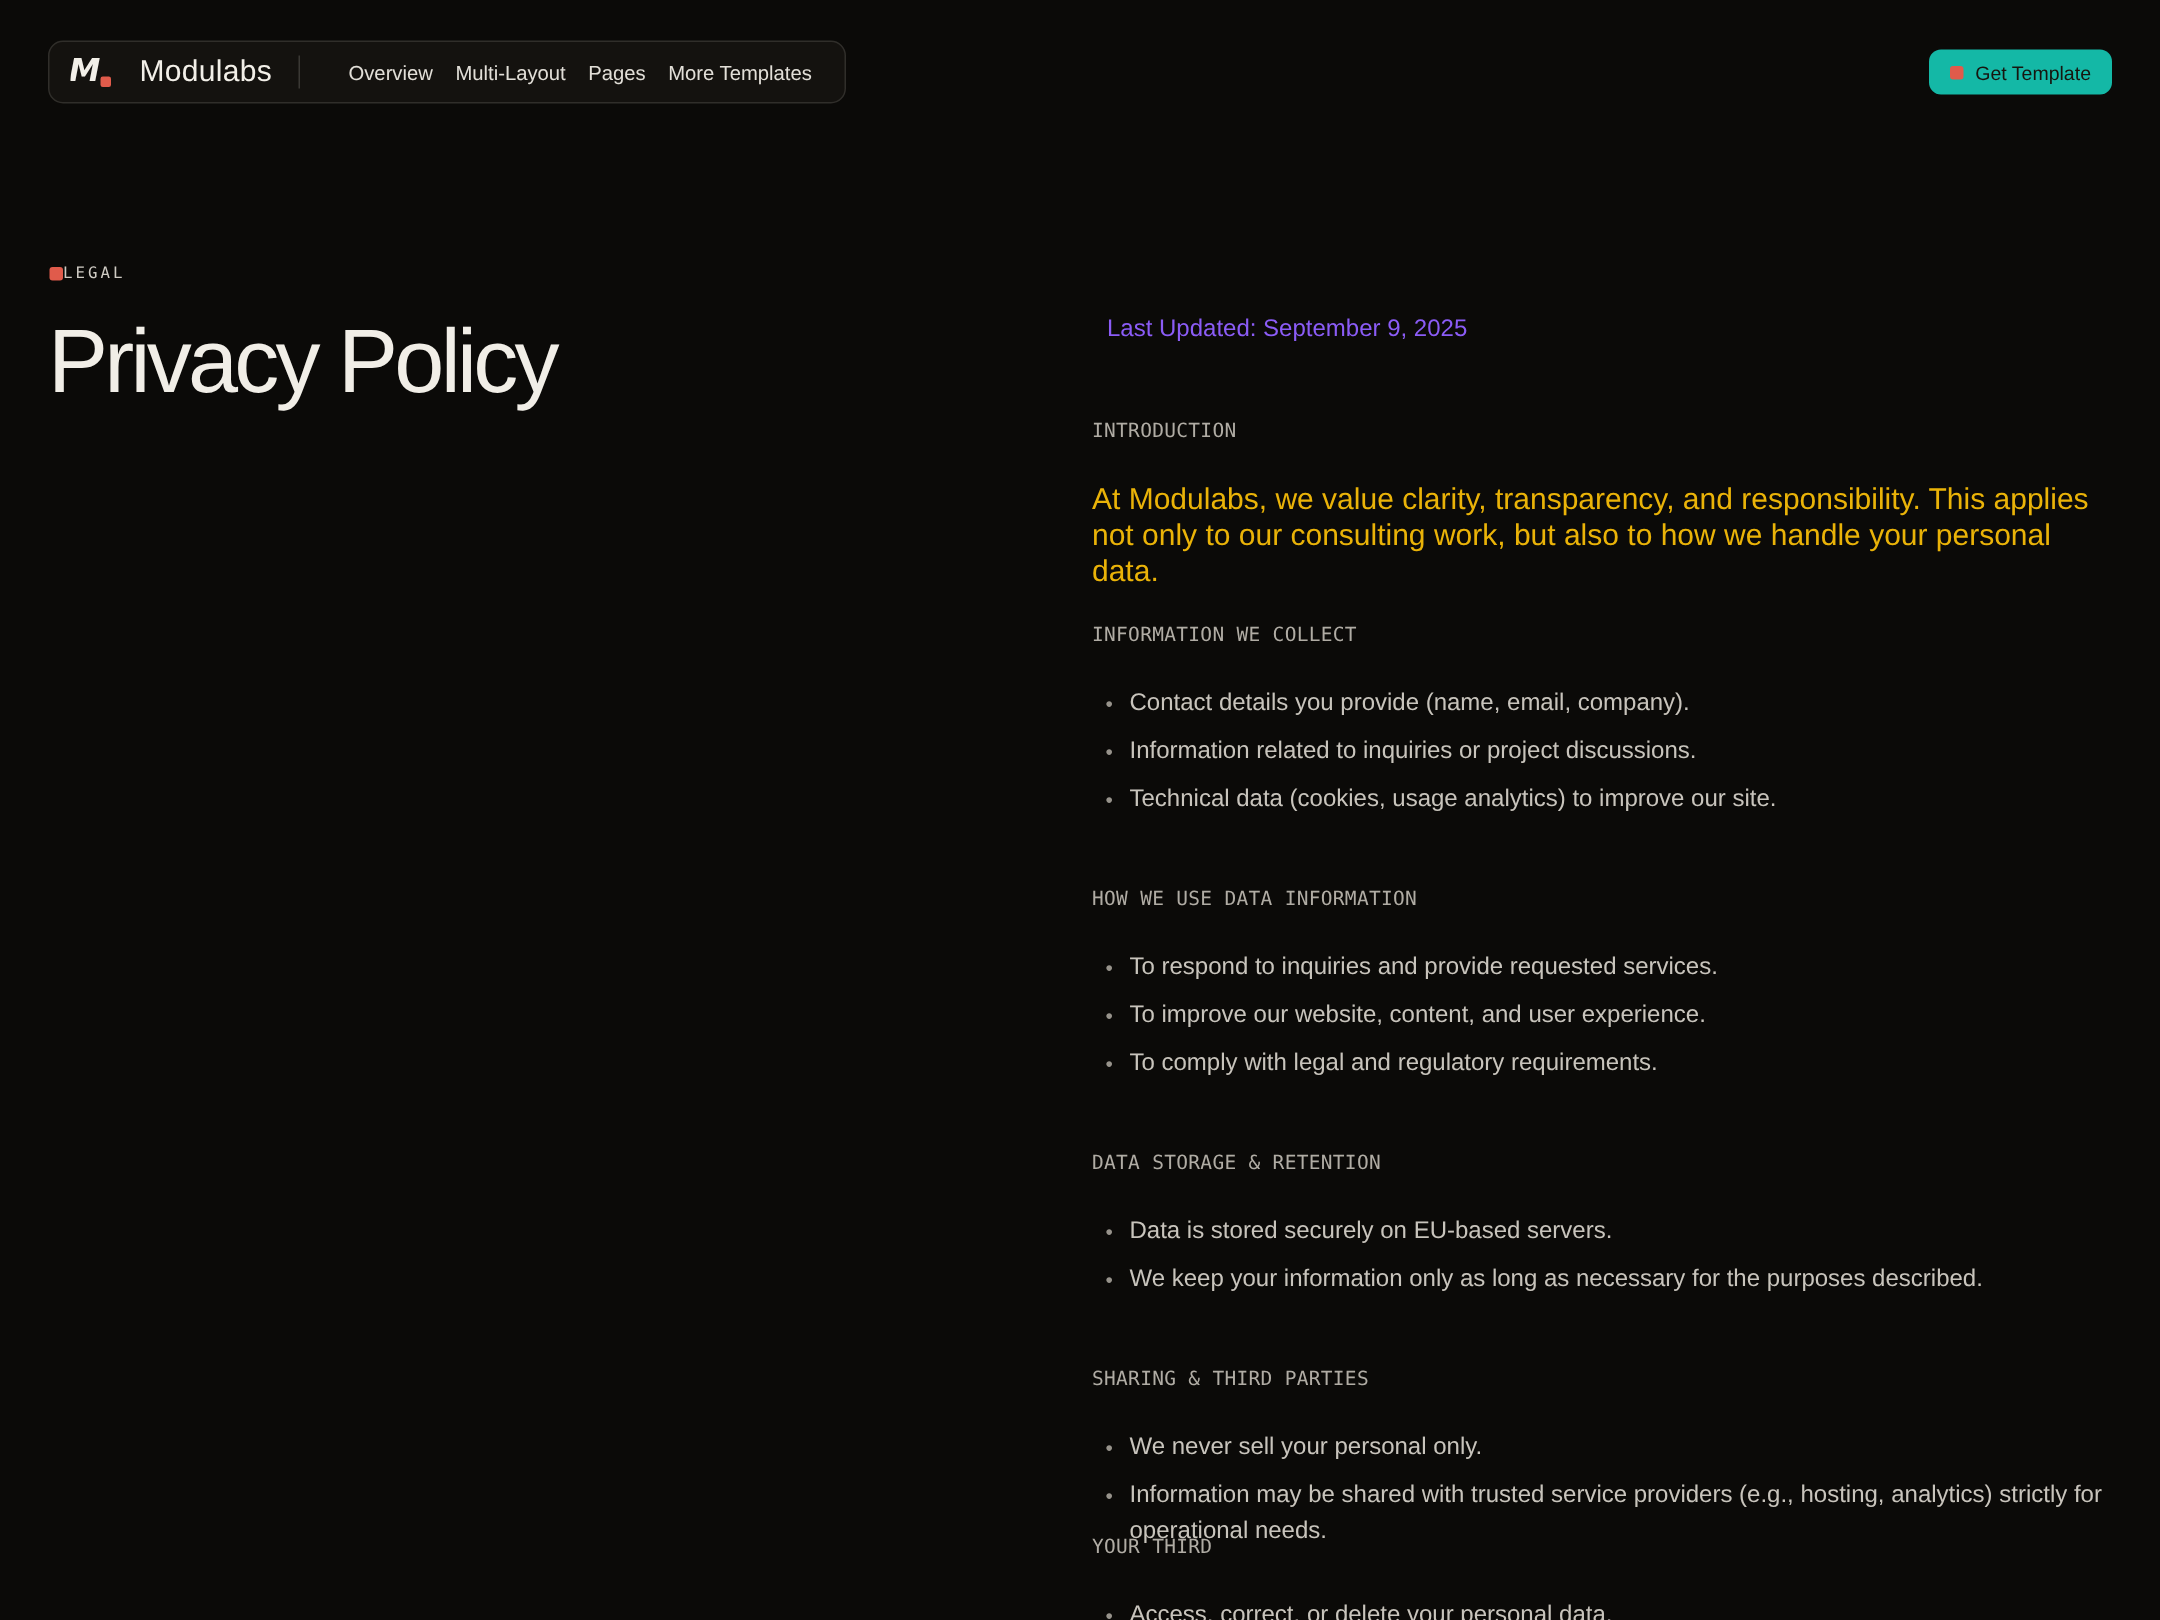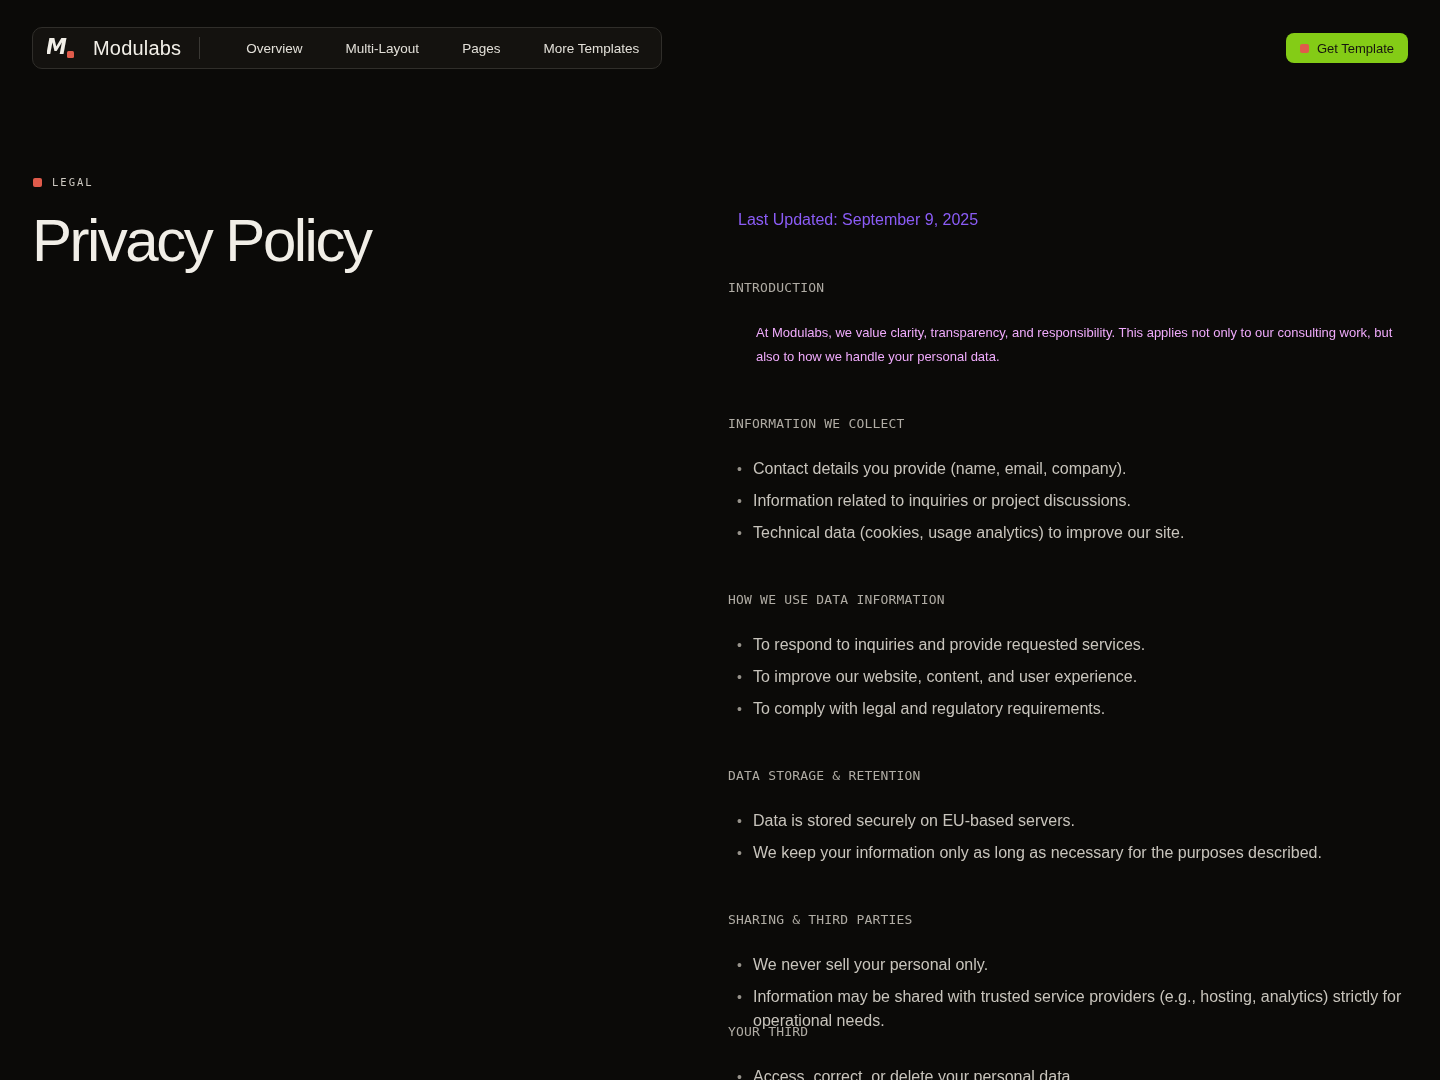--- a/index.html
+++ b/index.html
@@ -23,39 +23,39 @@
     padding: 0 22px 0 14px;
   }
   .brand { display: flex; align-items: center; gap: 14px; cursor: pointer; text-decoration: none; }
   .logo { width: 32px; height: 24px; display: inline-flex; align-items: center; }
   .brand-name {
     color: #F2EFE8; font-size: 20px; font-weight: 500; letter-spacing: 0.2px;
   }
   .nav-divider {
     width: 1px; height: 22px; background: #3A3834; margin: 0 18px 0 18px; display: inline-block;
   }
-  .nav-links { display: flex; align-items: center; gap: 43px; margin-left: 28px; }
+  .nav-links { display: flex; align-items: center; gap: 15px; margin-left: 14px; }
   .nav-link {
     color: #E2DFD8; font-size: 13.5px; text-decoration: none; cursor: pointer; white-space: nowrap;
   }
   .cta {
     position: absolute; right: 32px; top: 33px; height: 30px;
     display: inline-flex; align-items: center; gap: 8px;
-    background: #84cc16; color: #17150F;
+    background: #14b8a6; color: #17150F;
     border: none; border-radius: 8px;
     padding: 0 14px; font-family: "Liberation Sans", sans-serif;
     font-size: 13px; font-weight: 500; cursor: pointer;
   }
   .red-square { width: 9px; height: 9px; border-radius: 2px; background: #E05B4B; display: inline-block; }
 
   
   .hero { position: absolute; left: 32px; top: 0; width: 640px; }
   .eyebrow {
     position: absolute; left: 1px; top: 176px;
-    display: flex; align-items: center; gap: 10px; justify-content: flex-end;
+    display: flex; align-items: center; gap: 0; justify-content: flex-end;
   }
   .eyebrow-label {
     font-family: "DejaVu Sans Mono", monospace;
     font-size: 10.5px; letter-spacing: 2px; color: #CFCBC3;
   }
   .hero h1 {
     position: absolute; left: 0; top: 206px;
     font-size: 60px; font-weight: 400; letter-spacing: -2.5px;
     color: #F1EEE7; white-space: nowrap;
   }
@@ -66,21 +66,21 @@
     position: absolute; left: 0; top: 208px;
     font-size: 16px; line-height: 24px; color: #8b5cf6; margin-left: 10px;
   }
   .sec { position: absolute; left: 0; width: 685px; }
   .sec h2 {
     font-family: "DejaVu Sans Mono", monospace;
     font-size: 13px; font-weight: 400; line-height: 14px;
     letter-spacing: 0.2px; color: #B0ACA4;
     margin: 0 0 26px 0; white-space: nowrap;
   }
-  .sec p.body { font-size: 13px; line-height: 24px; color: #f0abfc; margin-left: 28px; }
+  .sec p.body { font-size: 20px; line-height: 24px; color: #eab308; }
   .sec ul { list-style: none; }
   .sec li {
     position: relative; padding-left: 25px; margin-bottom: 8px;
     font-size: 16px; line-height: 24px; color: #C8C4BC;
   }
   .sec li::before {
     content: "•"; position: absolute; left: 9px; top: 0;
     color: #97938B; font-size: 14px; line-height: 24px;
   }
 </style>

